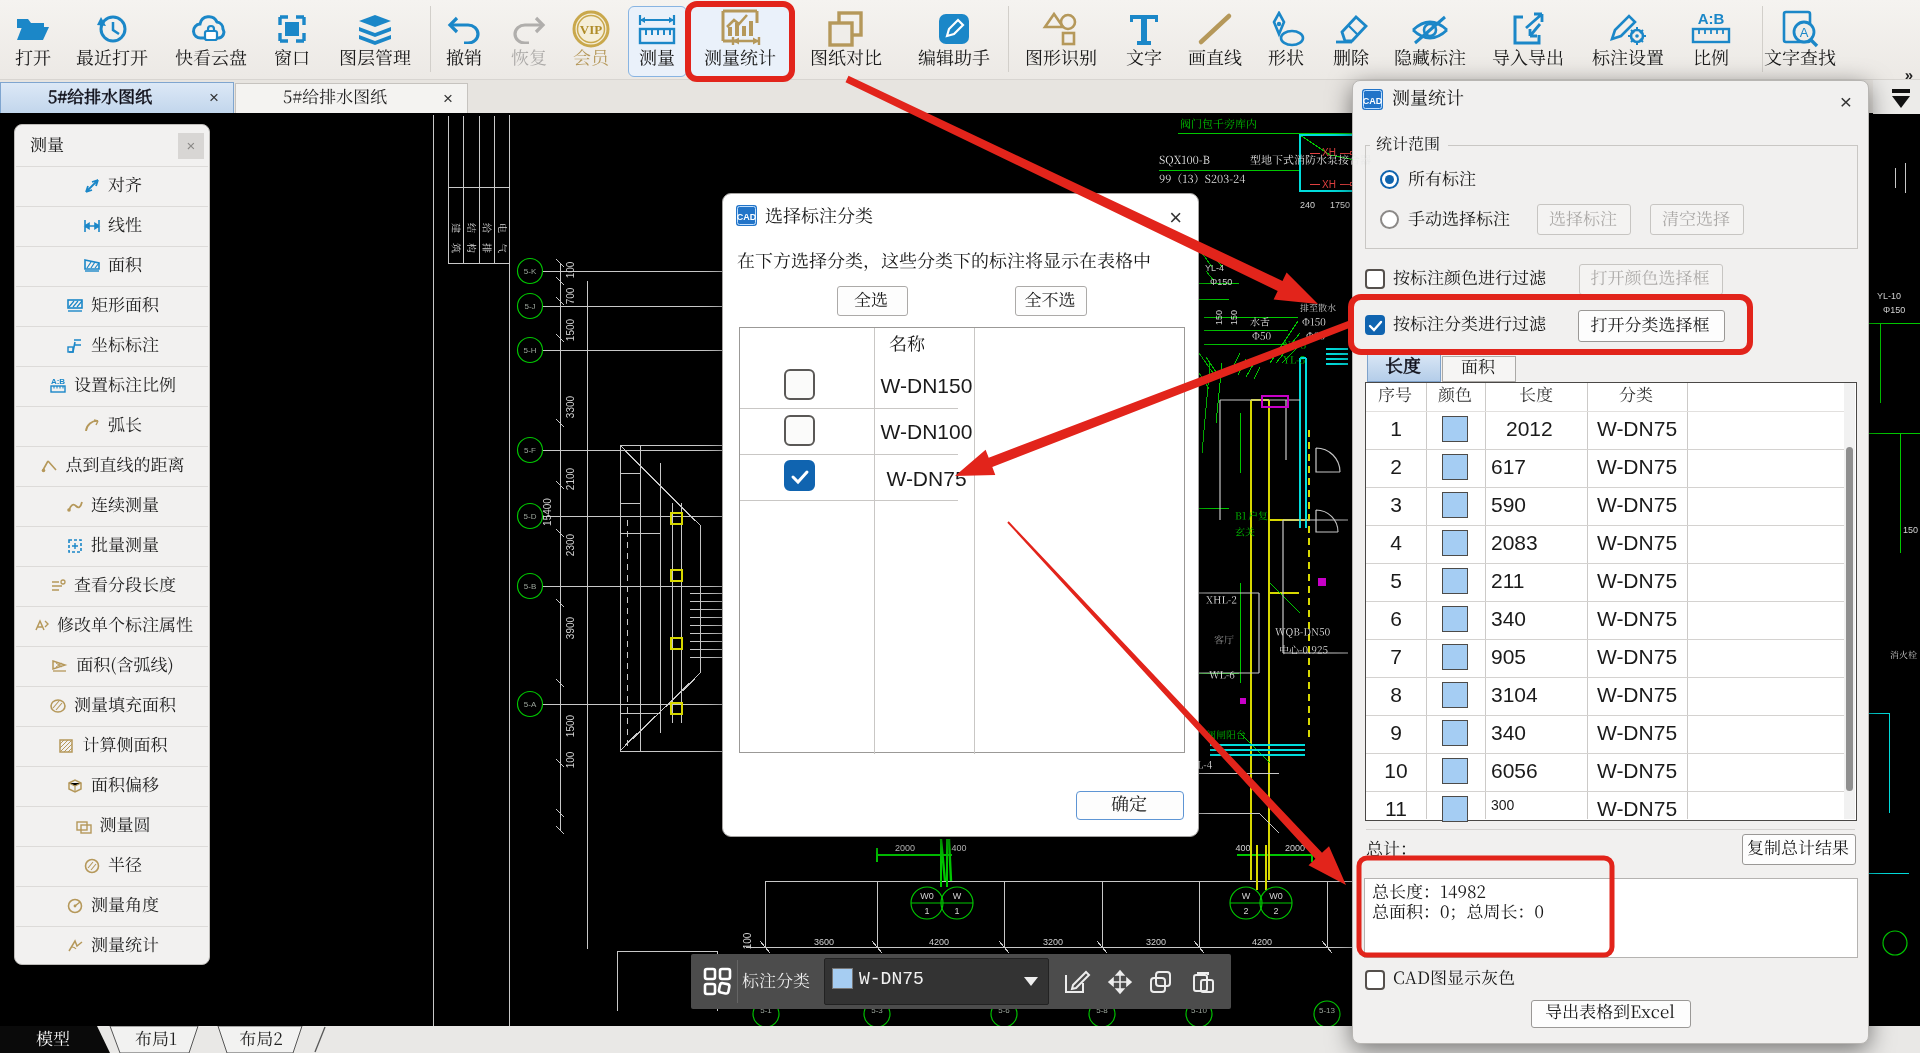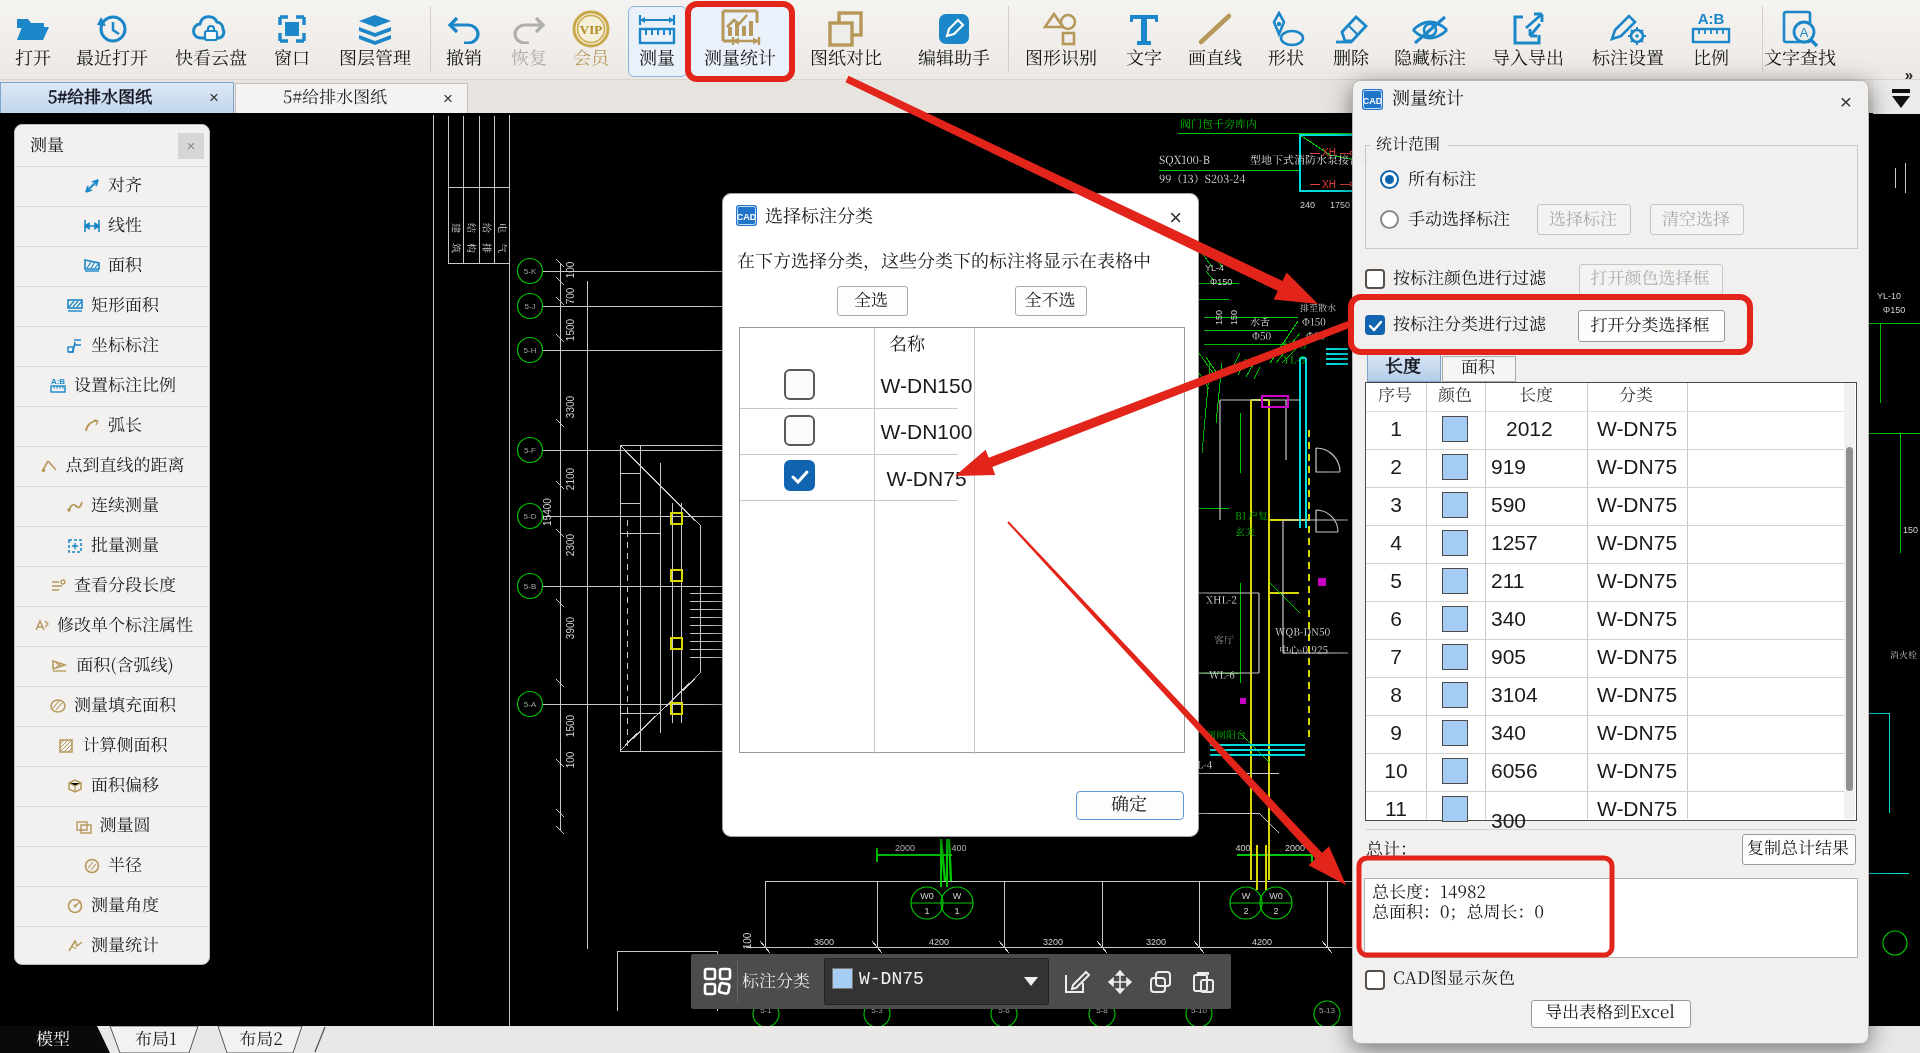--- a/index.html
+++ b/index.html
@@ -599,29 +599,29 @@
 <div class="rhl" style="top:332px"></div>
 <div class="rhl" style="top:370px"></div>
 <div class="rhl" style="top:408px"></div>
 <div class="rhl" style="top:446px"></div>
 <div class="ltxt" style="left:0;top:34px;width:60px;text-align:center;font-size:21px">1</div>
 <div class="csq" style="top:33px"></div>
 <div class="ltxt" style="left:140px;top:34px;font-size:21px">2012</div>
 <div class="ltxt" style="left:221px;top:34px;width:100px;text-align:center;font-size:21px">W-DN75</div>
 <div class="ltxt" style="left:0;top:72px;width:60px;text-align:center;font-size:21px">2</div>
 <div class="csq" style="top:71px"></div>
-<div class="ltxt" style="left:125px;top:72px;font-size:21px">919</div>
+<div class="ltxt" style="left:125px;top:72px;font-size:21px">617</div>
 <div class="ltxt" style="left:221px;top:72px;width:100px;text-align:center;font-size:21px">W-DN75</div>
 <div class="ltxt" style="left:0;top:110px;width:60px;text-align:center;font-size:21px">3</div>
 <div class="csq" style="top:109px"></div>
 <div class="ltxt" style="left:125px;top:110px;font-size:21px">590</div>
 <div class="ltxt" style="left:221px;top:110px;width:100px;text-align:center;font-size:21px">W-DN75</div>
 <div class="ltxt" style="left:0;top:148px;width:60px;text-align:center;font-size:21px">4</div>
 <div class="csq" style="top:147px"></div>
-<div class="ltxt" style="left:125px;top:148px;font-size:21px">1257</div>
+<div class="ltxt" style="left:125px;top:148px;font-size:21px">2083</div>
 <div class="ltxt" style="left:221px;top:148px;width:100px;text-align:center;font-size:21px">W-DN75</div>
 <div class="ltxt" style="left:0;top:186px;width:60px;text-align:center;font-size:21px">5</div>
 <div class="csq" style="top:185px"></div>
 <div class="ltxt" style="left:125px;top:186px;font-size:21px">211</div>
 <div class="ltxt" style="left:221px;top:186px;width:100px;text-align:center;font-size:21px">W-DN75</div>
 <div class="ltxt" style="left:0;top:224px;width:60px;text-align:center;font-size:21px">6</div>
 <div class="csq" style="top:223px"></div>
 <div class="ltxt" style="left:125px;top:224px;font-size:21px">340</div>
 <div class="ltxt" style="left:221px;top:224px;width:100px;text-align:center;font-size:21px">W-DN75</div>
 <div class="ltxt" style="left:0;top:262px;width:60px;text-align:center;font-size:21px">7</div>
@@ -635,21 +635,21 @@
 <div class="ltxt" style="left:0;top:338px;width:60px;text-align:center;font-size:21px">9</div>
 <div class="csq" style="top:337px"></div>
 <div class="ltxt" style="left:125px;top:338px;font-size:21px">340</div>
 <div class="ltxt" style="left:221px;top:338px;width:100px;text-align:center;font-size:21px">W-DN75</div>
 <div class="ltxt" style="left:0;top:376px;width:60px;text-align:center;font-size:21px">10</div>
 <div class="csq" style="top:375px"></div>
 <div class="ltxt" style="left:125px;top:376px;font-size:21px">6056</div>
 <div class="ltxt" style="left:221px;top:376px;width:100px;text-align:center;font-size:21px">W-DN75</div>
 <div class="ltxt" style="left:0;top:414px;width:60px;text-align:center;font-size:21px">11</div>
 <div class="csq" style="top:413px"></div>
-<div class="ltxt" style="left:125px;top:426px;font-size:21px">300</div>
+<div class="ltxt" style="left:125px;top:414px;font-size:14px">300</div>
 <div class="ltxt" style="left:221px;top:414px;width:100px;text-align:center;font-size:21px">W-DN75</div>
 <div style="position:absolute;right:1px;top:0;width:11px;height:436px;background:#F1F1F1"></div>
 <div style="position:absolute;right:3px;top:64px;width:7px;height:344px;background:#8F8F8F;border-radius:4px"></div>
 </div>
 <div class="ebtn" style="left:389px;top:753px;width:114px;height:31px"></div>
 <div id="rtotbox"></div>
 <div class="cbox" style="left:12px;top:889px"></div>
 <div class="ebtn" style="left:178px;top:919px;width:160px;height:28px"></div>
 </div>
 <div id="bottombar" class="abs">

